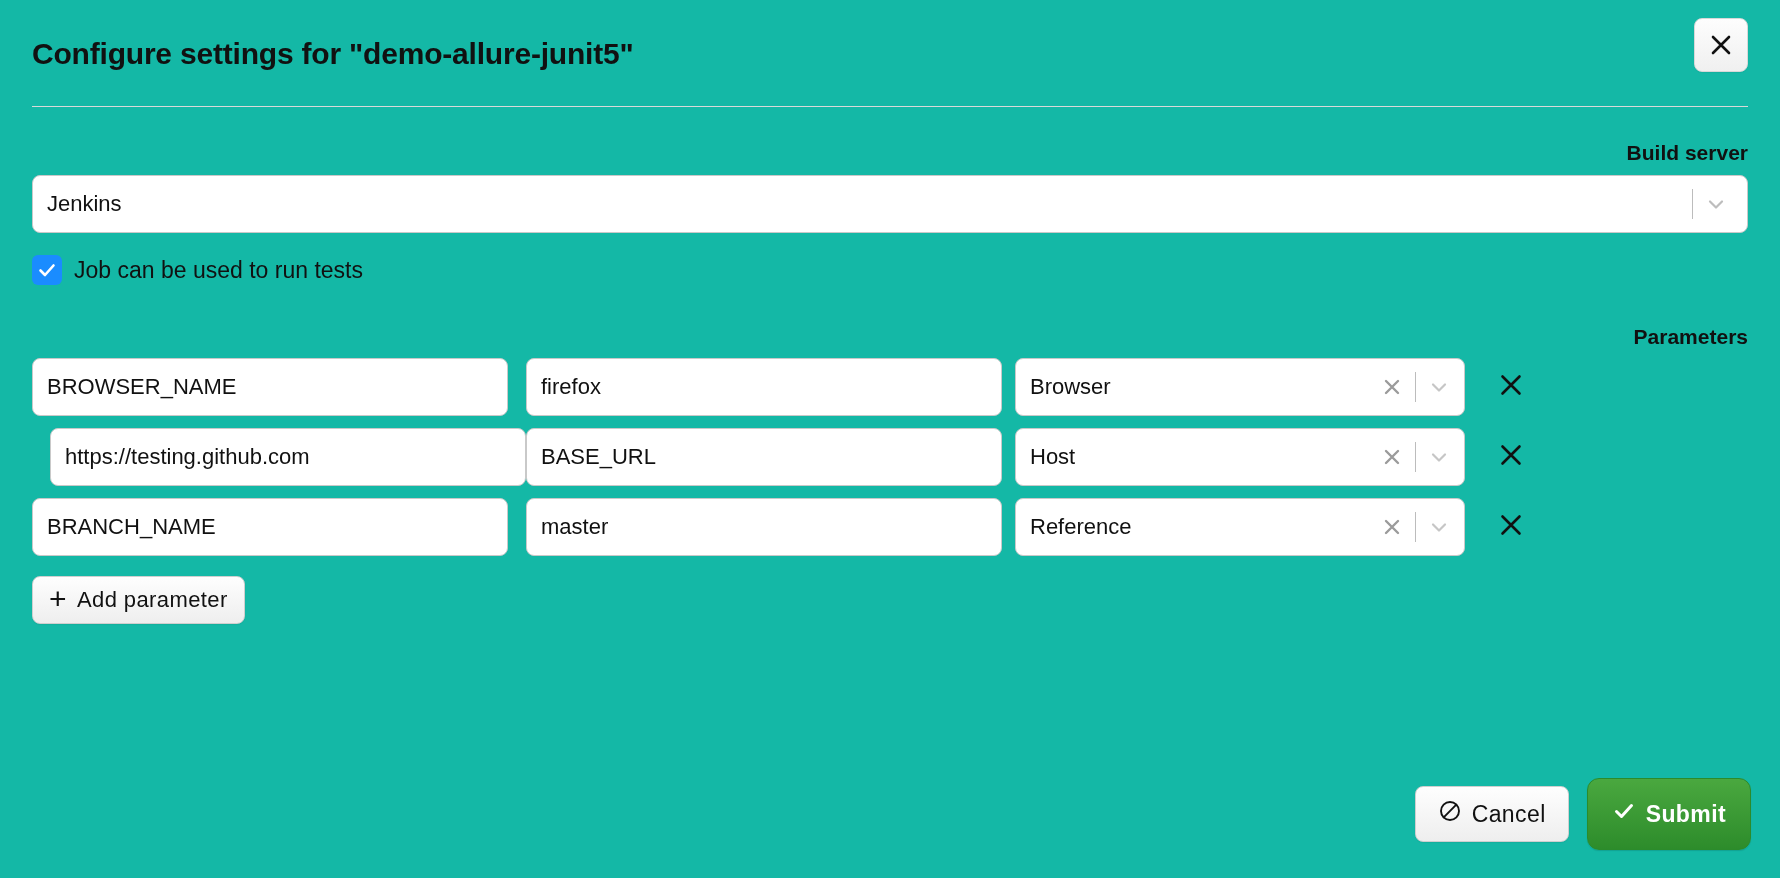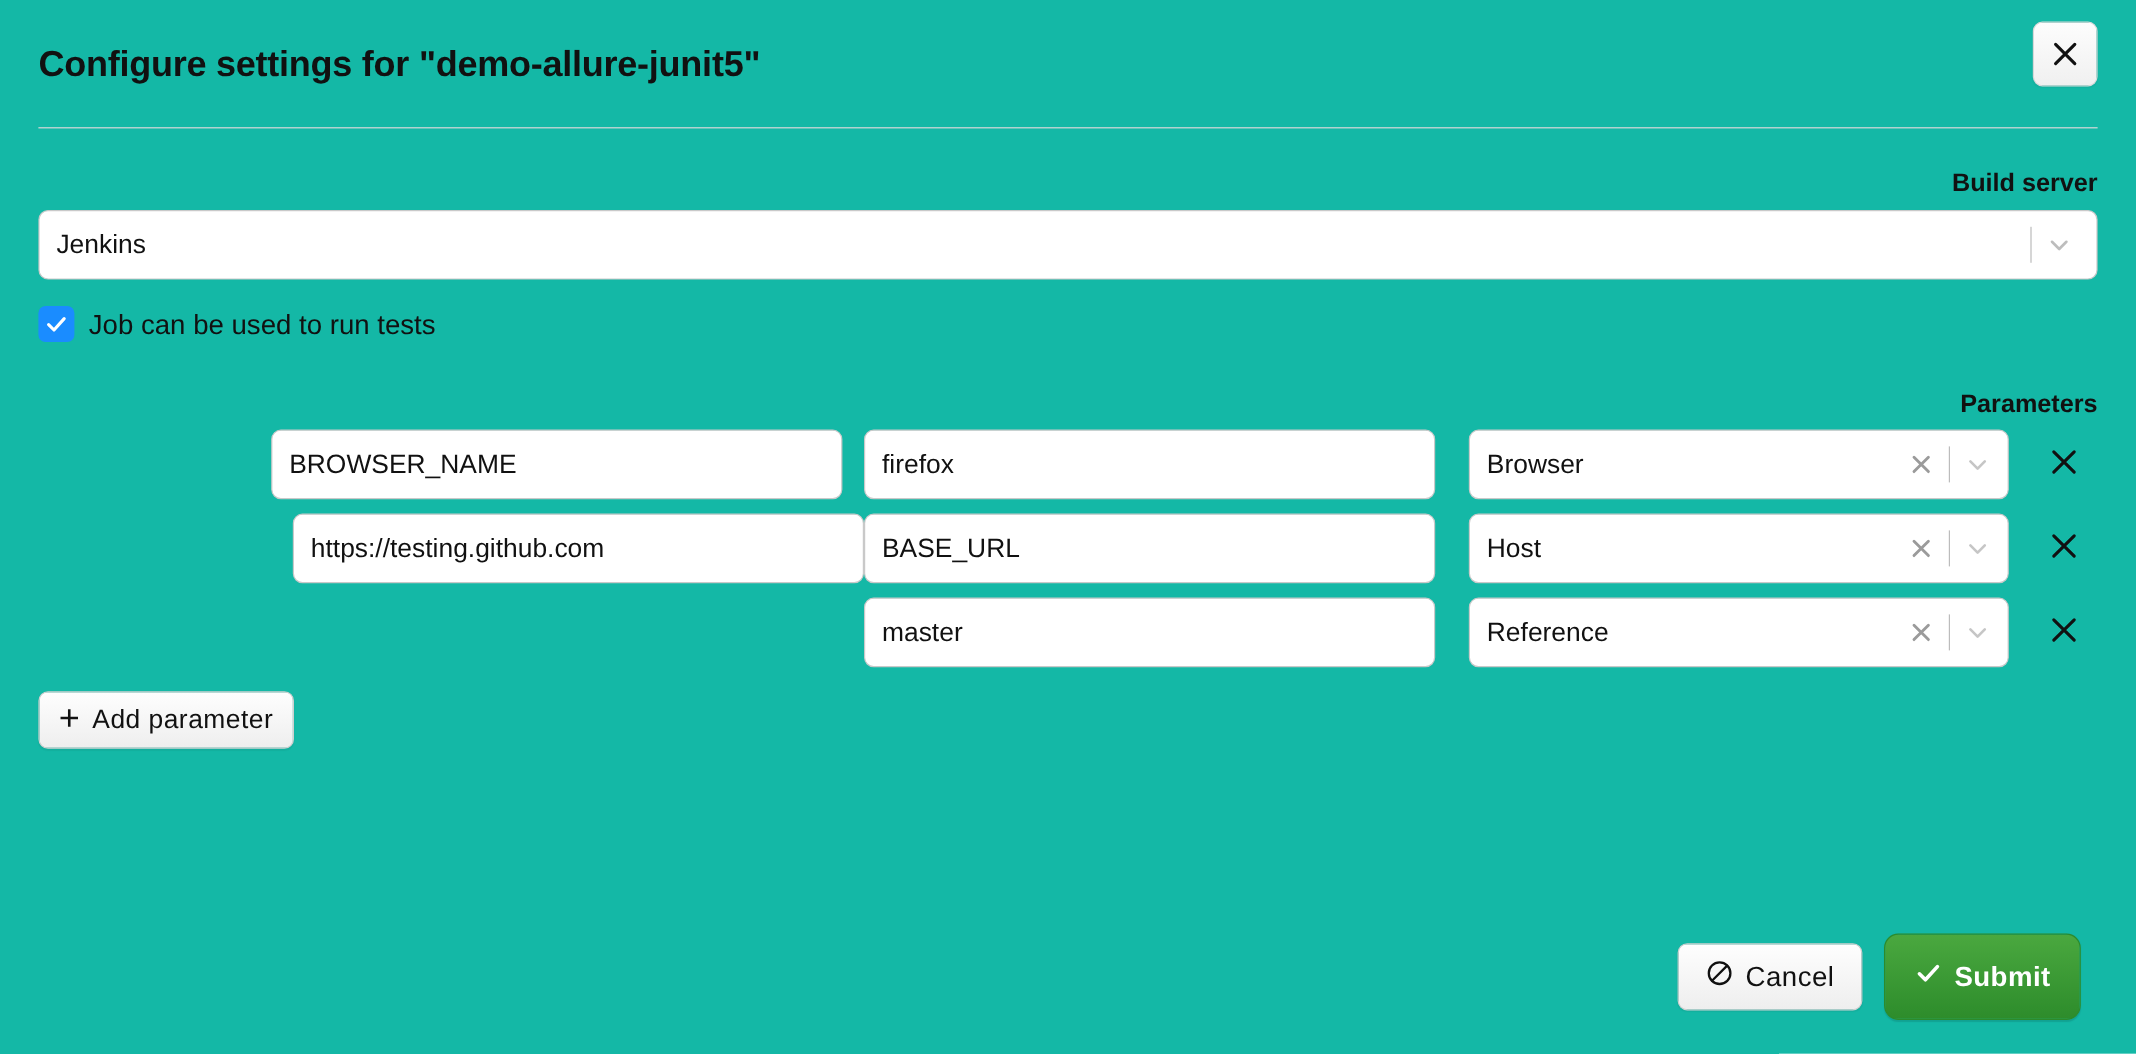--- a/index.html
+++ b/index.html
@@ -143,25 +143,24 @@
     font-size: 23px;
     color: #111111;
     line-height: 1;
   }
 
   
   .param-row {
     display: flex;
     align-items: center;
     margin-bottom: 12px;
-    justify-content: flex-end;
   }
   .col-name  { width: 476px; flex: 0 0 auto; }
   .col-value { width: 476px; flex: 0 0 auto; margin-left: 18px; }
-  .col-type  { width: 450px; flex: 0 0 auto; margin-left: 28px; padding-right: 8px; }
+  .col-type  { width: 450px; flex: 0 0 auto; margin-left: 13px; padding-right: 8px; }
   .remove-btn {
     width: 56px;
     height: 56px;
     margin-left: 18px;
     display: flex;
     align-items: center;
     justify-content: center;
     cursor: pointer;
     flex: 0 0 auto;
   }
@@ -195,21 +194,21 @@
   .add-param-btn .plus {
     font-size: 30px;
     line-height: 1;
     font-weight: 500;
     position: relative;
     top: -1px;
   }
 
   .footer {
     position: absolute;
-    right: 46px;
+    right: 29px;
     bottom: 28px;
     display: flex;
     align-items: center;
     gap: 18px;
   }
   .cancel-btn {
     height: 56px;
     padding: 0 22px;
     font-weight: 500;
   }
@@ -332,20 +331,23 @@
       <div class="remove-btn">
         <span>
           <svg width="28" height="28" viewBox="0 0 28 28" aria-hidden="true">
             <path d="M5.5 5.5 L22.5 22.5 M22.5 5.5 L5.5 22.5" stroke="#111111" stroke-width="2.6" stroke-linecap="round"></path>
           </svg>
         </span>
       </div>
     </div>
 
     <div class="param-row">
+      <div class="field col-name">
+        <span class="value">BRANCH_NAME</span>
+      </div>
       <div class="field col-value">
         <span class="value">master</span>
       </div>
       <div class="field select-field col-type">
         <span class="value">Reference</span>
         <span class="select-adornments">
           <span class="adorn-btn">
             <svg width="22" height="22" viewBox="0 0 22 22" aria-hidden="true">
               <path d="M5 5 L17 17 M17 5 L5 17" stroke="#9b9b9b" stroke-width="2.4" stroke-linecap="round"></path>
             </svg>

